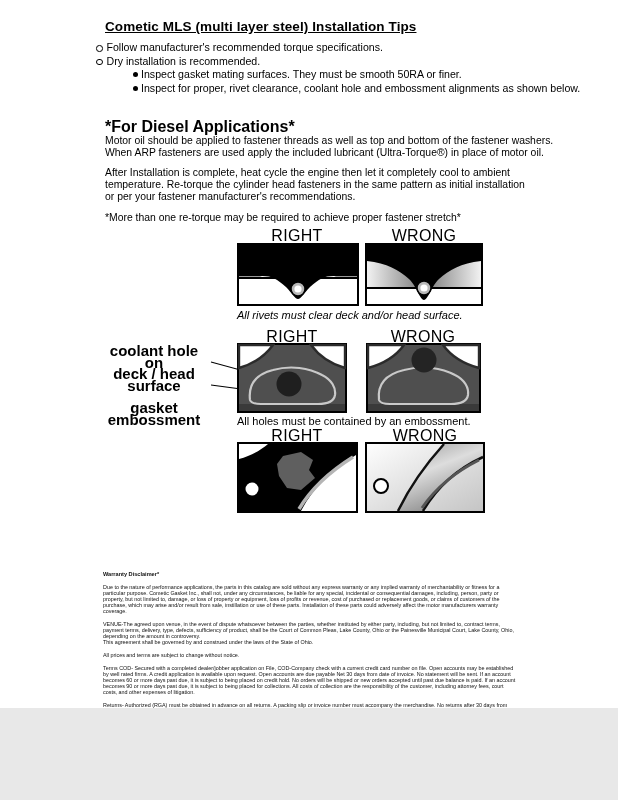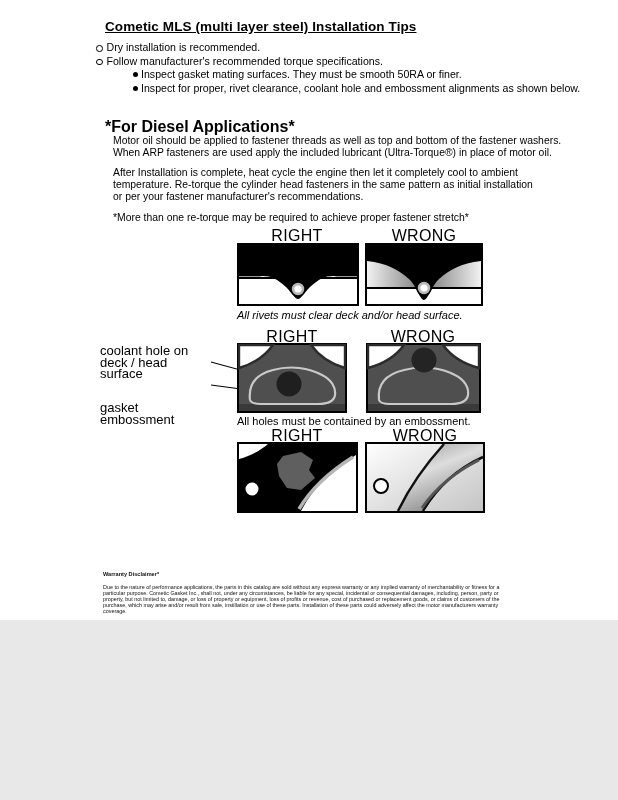--- a/index.html
+++ b/index.html
@@ -1,60 +1,60 @@
 <!DOCTYPE html>
 <html><head>
 <meta charset="utf-8">
 <style>
   html,body{margin:0;padding:0;background:#e8e8e8;}
   .page{
-    position:relative;width:618px;height:620px;background:#ffffff;
+    position:relative;width:618px;height:708px;background:#ffffff;
     font-family:"Liberation Sans", sans-serif;color:#000;overflow:hidden;
     margin:0 auto;
   }
   .abs{position:absolute;}
   
   .doc-title{left:105px;top:19px;font-size:13.5px;font-weight:bold;text-decoration:underline;white-space:nowrap;letter-spacing:.1px;}
   
   .bullets{left:96px;top:41px;font-size:10.6px;line-height:13.6px;}
   .bullet-row{display:flex;align-items:flex-start;white-space:nowrap;}
   .bullet-row.sub{margin-left:37px;}
   .b-open{width:4.5px;height:4.5px;border:1.1px solid #000;border-radius:50%;margin:4px 4px 0 0;flex:0 0 auto;}
   .b-fill{width:5px;height:5px;background:#000;border-radius:50%;margin:4px 3px 0 0;flex:0 0 auto;}
   
   .diesel-head{left:105px;top:118px;font-size:16px;font-weight:bold;white-space:nowrap;}
   .diesel-paras{left:105px;top:135px;width:470px;font-size:10.4px;line-height:11.7px;}
-  .diesel-paras p{margin:0 0 9px 8px;white-space:pre-line;}
+  .diesel-paras p{margin:0 0 9px 0;white-space:pre-line;}
   
   .fig-title{font-size:16px;transform:translateX(-50%);white-space:nowrap;letter-spacing:.3px;}
   .fig-caption{font-size:11px;white-space:pre-line;line-height:12.5px;}
   svg{display:block;}
   
-  .callout{font-size:13px;line-height:11.6px;text-align:left;white-space:pre-line;}
+  .callout{font-size:15px;line-height:11.6px;text-align:center;white-space:pre-line;font-weight:bold;}
   
   .disclaimer{left:103px;top:571px;width:415px;font-size:5.4px;line-height:6.1px;color:#111;}
   .disclaimer .dhead{font-weight:bold;margin:0 0 7px 0;font-size:5.6px;}
   .disclaimer p{margin:0 0 6.5px 0;white-space:pre-line;}
   .page-num{left:388px;top:735px;font-size:17px;letter-spacing:.2px;white-space:nowrap;}
 </style>
 </head>
 <body>
 
 <div class="page">
 
   <div class="abs doc-title">Cometic MLS (multi layer steel) Installation Tips</div>
 
   <div class="abs bullets">
     <div class="bullet-row">
       <span class="b-open"></span>
-      <span>Dry installation is recommended.</span>
+      <span>Follow manufacturer's recommended torque specifications.</span>
     </div>
     <div class="bullet-row">
       <span class="b-open"></span>
-      <span>Follow manufacturer's recommended torque specifications.</span>
+      <span>Dry installation is recommended.</span>
     </div>
     <div class="bullet-row sub">
       <span class="b-fill"></span>
       <span>Inspect gasket mating surfaces.  They must be smooth 50RA or finer.</span>
     </div>
     <div class="bullet-row sub">
       <span class="b-fill"></span>
       <span>Inspect for proper, rivet clearance, coolant hole and embossment alignments as shown below.</span>
     </div>
   </div>

